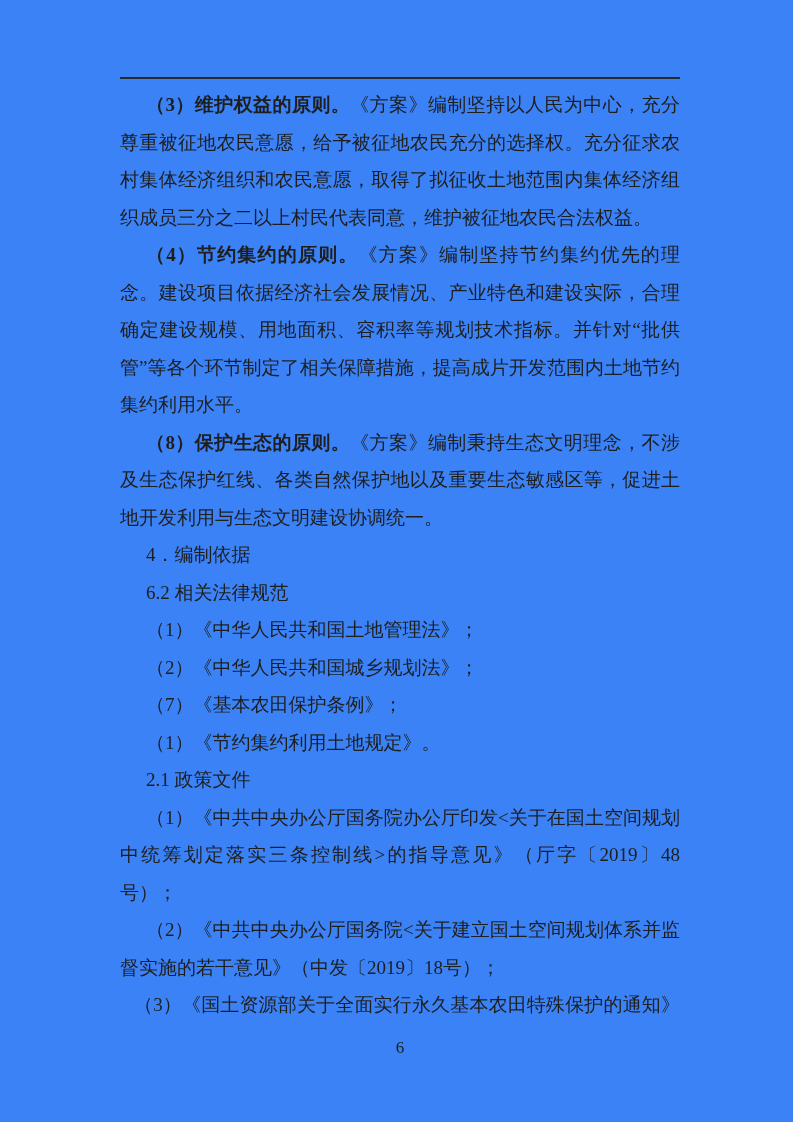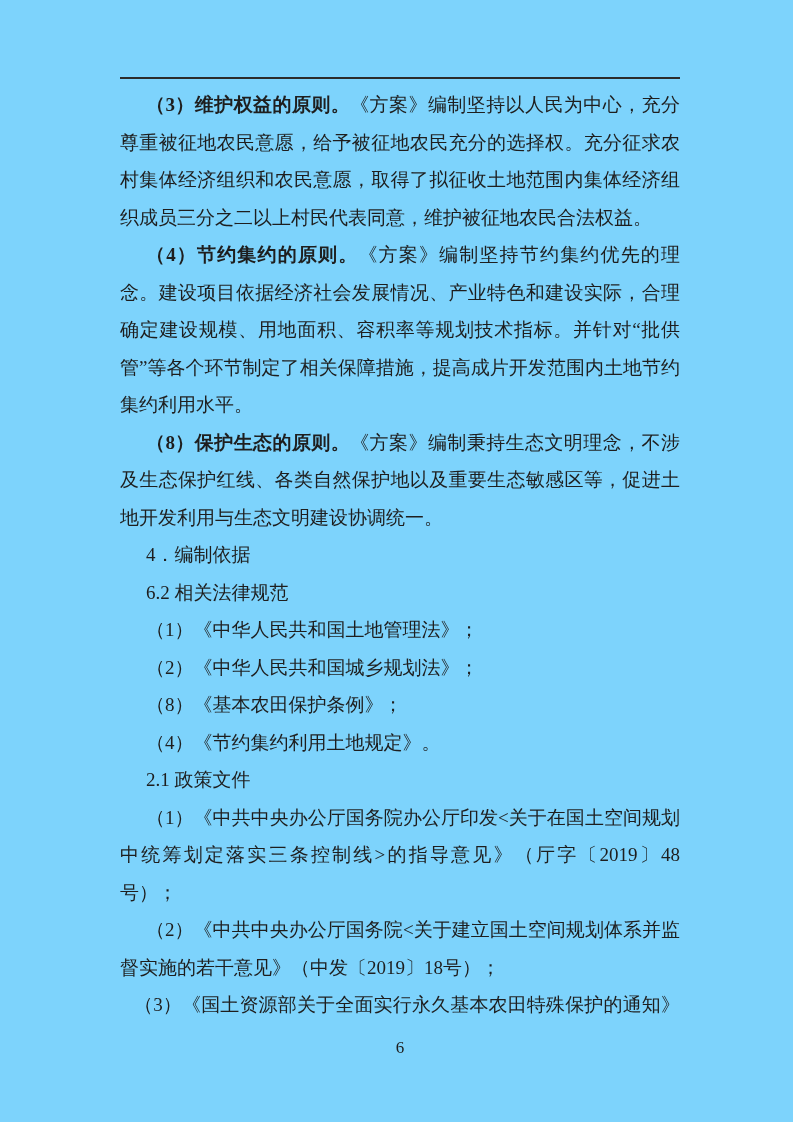--- a/index.html
+++ b/index.html
@@ -4,21 +4,21 @@
 <style>
   html, body {
     margin: 0;
     padding: 0;
     background: #ffffff;
   }
   .page {
     position: relative;
     width: 793px;
     height: 1122px;
-    background: #7dd3fc;
+    background: #3b82f6;
     font-family: "Liberation Serif", "DejaVu Serif", serif;
     color: #1e1e1e;
     overflow: hidden;
   }
   .header-rule {
     position: absolute;
     top: 77px;
     left: 120px;
     width: 560px;
     height: 2px;
@@ -73,22 +73,22 @@
     <p><span class="lead">（4）节约集约的原则。</span><span>《方案》编制坚持节约集约优先的理念。建设项目依据经济社会发展情况、产业特色和建设实际，合理确定建设规模、用地面积、容积率等规划技术指标。并针对“批供管”等各个环节制定了相关保障措施，提高成片开发范围内土地节约集约利用水平。</span></p>
 
     <p><span class="lead">（8）保护生态的原则。</span><span>《方案》编制秉持生态文明理念，不涉及生态保护红线、各类自然保护地以及重要生态敏感区等，促进土地开发利用与生态文明建设协调统一。</span></p>
 
     <p class="heading">4．编制依据</p>
 
     <p>6.2 相关法律规范</p>
 
     <p>（1）《中华人民共和国土地管理法》；</p>
     <p>（2）《中华人民共和国城乡规划法》；</p>
-    <p>（8）《基本农田保护条例》；</p>
-    <p>（4）《节约集约利用土地规定》。</p>
+    <p>（7）《基本农田保护条例》；</p>
+    <p>（1）《节约集约利用土地规定》。</p>
 
     <p>2.1 政策文件</p>
 
     <p>（1）《中共中央办公厅国务院办公厅印发&lt;关于在国土空间规划中统筹划定落实三条控制线&gt;的指导意见》（厅字〔2019〕48号）；</p>
     <p>（2）《中共中央办公厅国务院&lt;关于建立国土空间规划体系并监督实施的若干意见》（中发〔2019〕18号）；</p>
     <p class="stretch">（3）《国土资源部关于全面实行永久基本农田特殊保护的通知》</p>
 
   </div>
 
   <div class="page-num">6</div>

